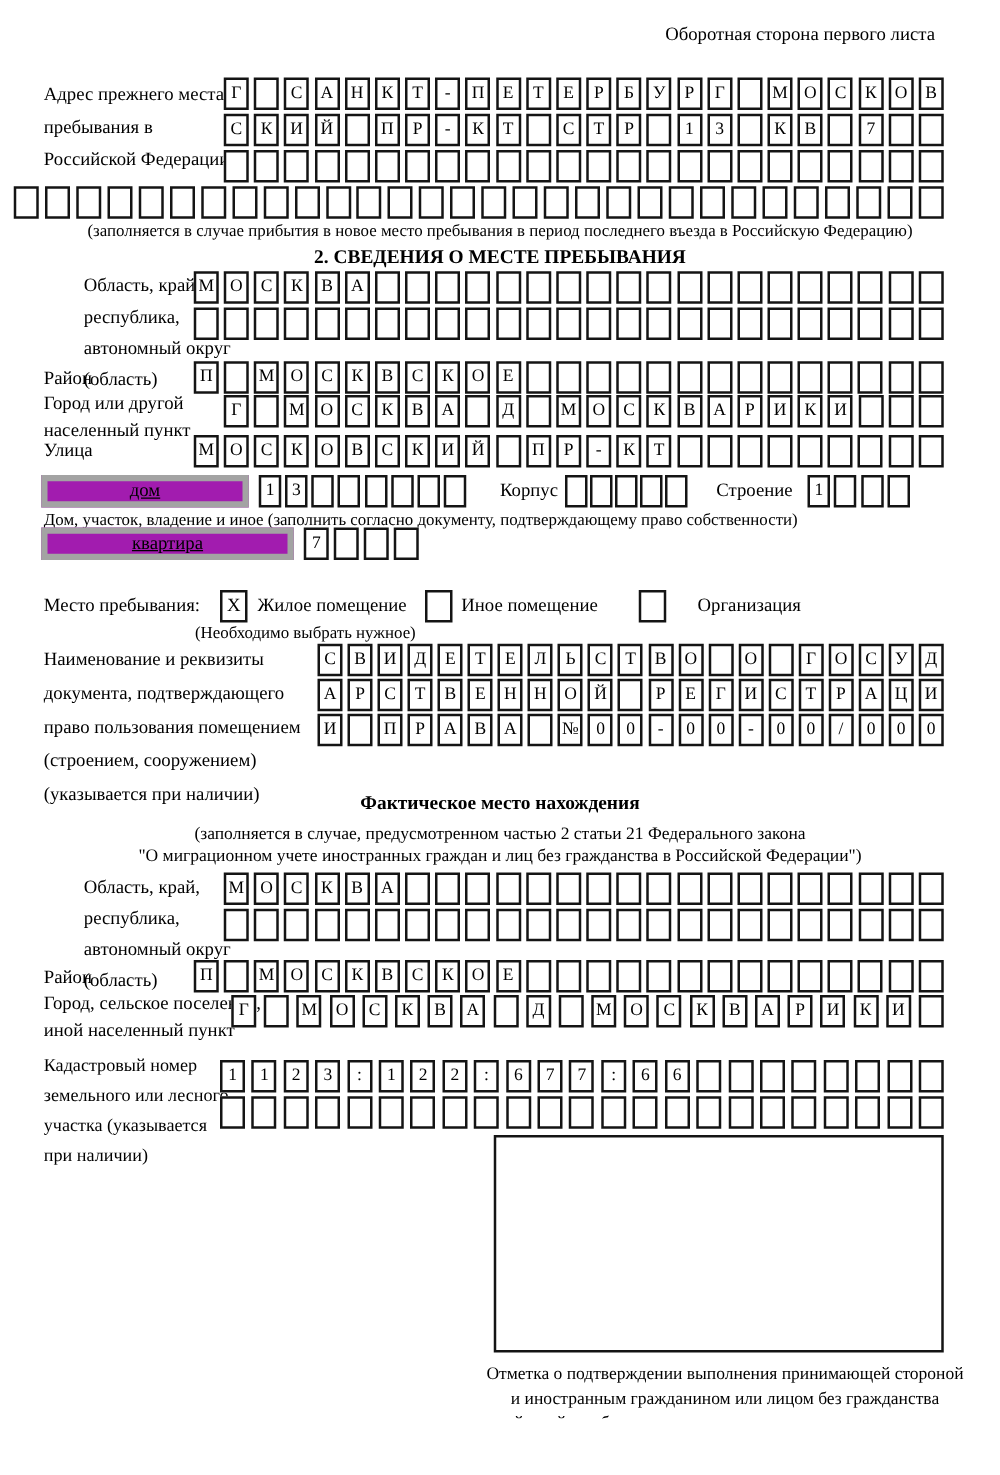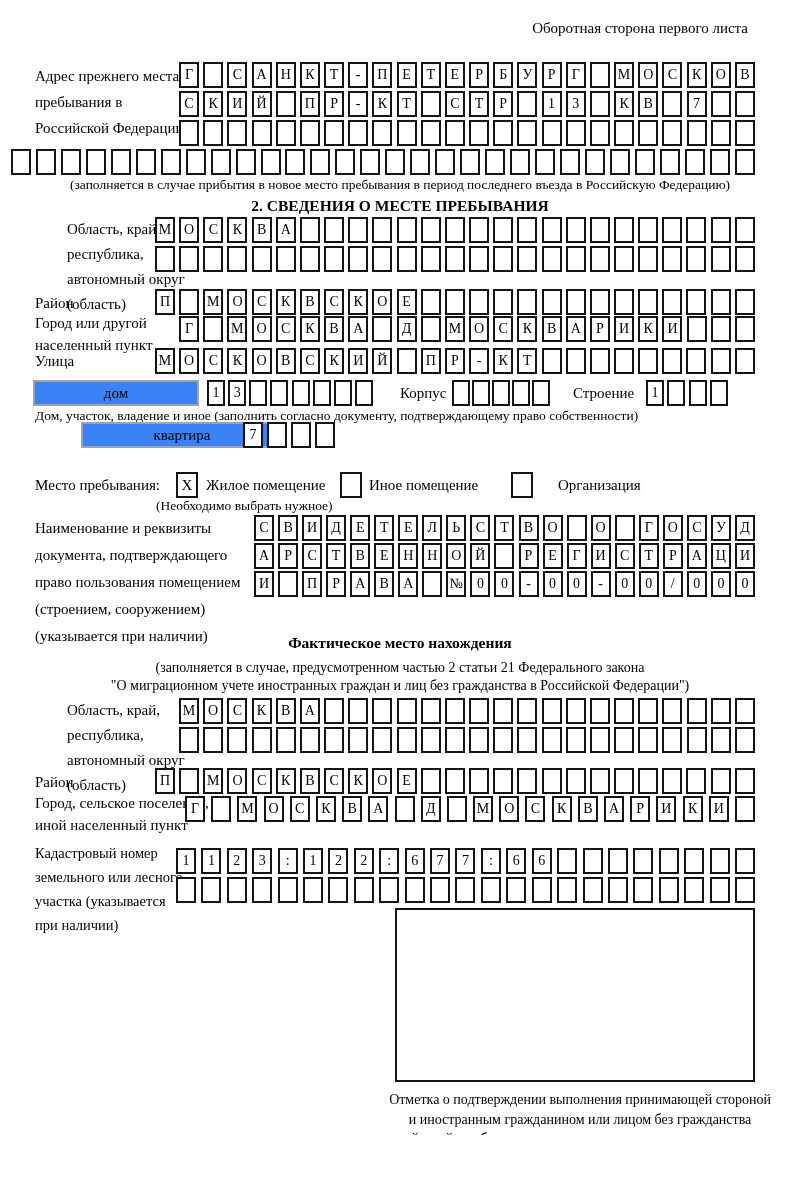--- a/index.html
+++ b/index.html
@@ -12,22 +12,22 @@
   .note   { position:absolute; font-size:13.5px; color:#000; }
   .center { text-align:center; width:800px; left:0; }
   .title  { position:absolute; left:0; width:800px; text-align:center; font-weight:bold; font-size:15.5px; }
 
   .grid { position:absolute; display:flex; justify-content:space-between; height:26px; }
   .cell { width:20px; height:26px; border:2px solid #141414; box-sizing:border-box;
           display:flex; align-items:center; justify-content:center;
           font-size:14px; background:#fff; flex:none; }
   .grid.small .cell { width:18px; }
 
-  .bigbox { position:absolute; height:26px; border:2px solid #a3a3a3; box-sizing:border-box;
-            display:flex; align-items:center; justify-content:center; font-size:15px; background:#3b82f6; }
+  .bigbox { position:absolute; height:26px; border:5px solid #a3a3a3; box-sizing:border-box;
+            display:flex; align-items:center; justify-content:center; font-size:15px; background:#a21caf;text-decoration:underline; }
   .checkbox { position:absolute; width:22px; height:26px; border:2px solid #141414; box-sizing:border-box;
               display:flex; align-items:center; justify-content:center; font-size:15px; background:#fff; }
   .stamp { position:absolute; border:2px solid #141414; box-sizing:border-box; background:#fff; }
 </style>
 </head>
 <body>
 
 <div id="page">
 
   <div class="hdr-note" style="top:20px; right:52px;">Оборотная сторона первого листа</div>
@@ -310,21 +310,21 @@
     </div>
   <div class="label" style="left:573px; top:380px;">Строение</div>
   <div class="grid small" style="left:646px; top:380px; width:82px;">
       <span class="cell">1</span>
       <span class="cell"></span>
       <span class="cell"></span>
       <span class="cell"></span>
     </div>
   <div class="note" style="left:35px; top:408px;">Дом, участок, владение и иное (заполнить согласно документу, подтверждающему право собственности)</div>
 
-  <div class="bigbox" style="left:33px; top:422px; width:202px;margin-left:48px;">квартира</div>
+  <div class="bigbox" style="left:33px; top:422px; width:202px;">квартира</div>
   <div class="grid" style="left:243px; top:422px; width:92px;">
       <span class="cell">7</span>
       <span class="cell"></span>
       <span class="cell"></span>
       <span class="cell"></span>
     </div>
 
   <div class="label" style="left:35px; top:472px;">Место пребывания:</div>
   <div class="checkbox" style="left:176px; top:472px;">X</div>
   <div class="label" style="left:206px; top:472px;">Жилое помещение</div>

